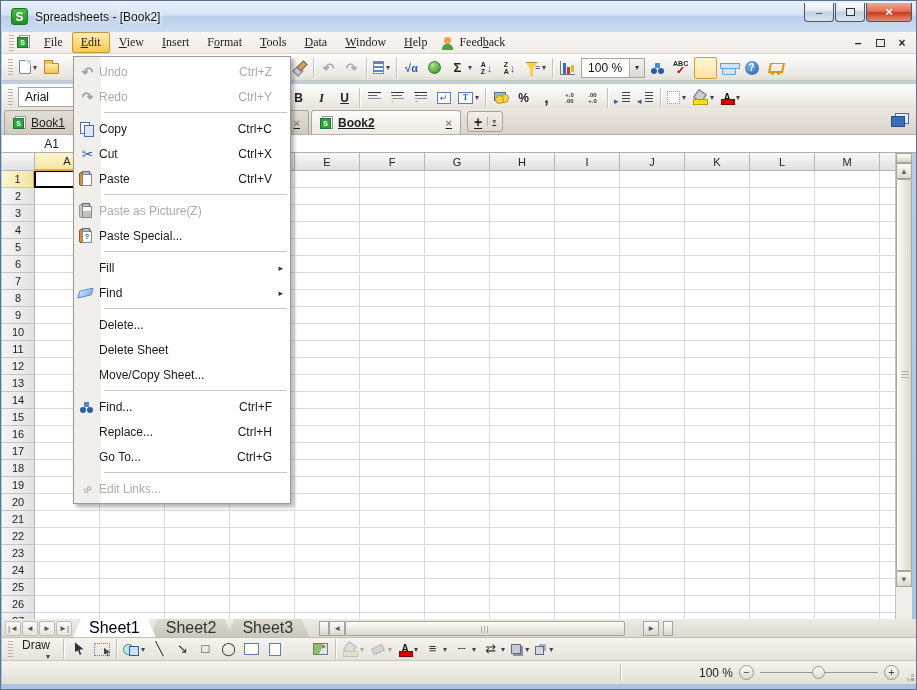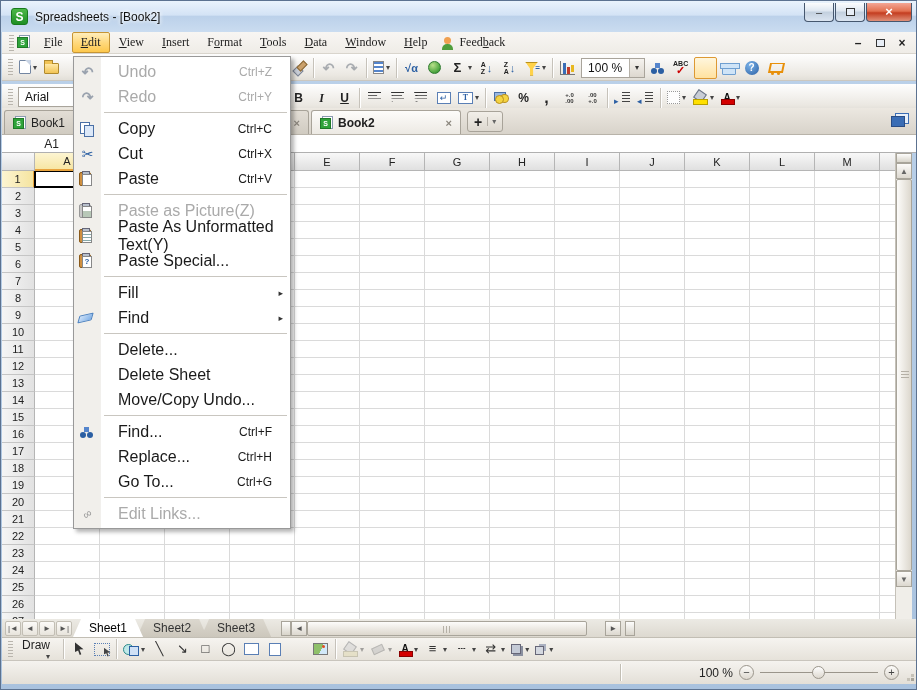--- a/index.html
+++ b/index.html
@@ -161,21 +161,21 @@
   .ic-clip.v-pic::after { background:linear-gradient(#fff 40%, #b8c8b8 40%); }
   .ic-clip.v-text::after { background:repeating-linear-gradient(to bottom,#fff 0 2px,#8aa 2px 3px); }
   .ic-clip.v-q::after { content:"?"; font:bold 8px/10px "Liberation Sans",sans-serif; color:#2b5fa3; text-align:center; }
   .ic-clip.gray { background:#c8c8c8; border-color:#999; }
   .ic-eraser { width:13px; height:8px; background:linear-gradient(120deg,#cfe2f8,#7fb0e8); border:1px solid #4a80c0; transform:skewX(-28deg) rotate(-14deg); border-radius:1px; }
   .ic-link::before { content:"∞"; font-size:12px; color:#999; display:inline-block; transform:rotate(-35deg); }
   .ic-house { font-size:13px; color:#2b5fa3; font-weight:bold; }
 
   
   .tabbar { position:absolute; left:1px; top:107px; width:915px; height:27px;
-    background:linear-gradient(#ece8e1,#d8d3ca); border-bottom:1px solid #b8b3a9; display:flex; align-items:flex-end; }
+    background:linear-gradient(#ece8e1,#d8d3ca); border-bottom:1px solid #b8b3a9; display:flex; align-items:flex-end;text-decoration:underline; }
   .doc-tab { height:24px; display:flex; align-items:center; padding:0 8px; margin-left:2px;
     border:1px solid #a8a399; border-bottom:none; border-radius:3px 3px 0 0;
     background:linear-gradient(#e2ddd5,#d0cbc1); position:relative; }
   .doc-tab.active { background:linear-gradient(#fdfcfa,#ece9e3); font-weight:bold; }
   .doc-tab .tab-close { margin-left:auto; color:#8a857c; font-weight:bold; font-size:11px; padding-left:8px; }
   .doc-icon { width:13px; height:13px; margin-right:5px; position:relative; }
   .doc-icon::before { content:""; position:absolute; right:0; top:0; width:9px; height:11px; background:#fff; border:1px solid #8a9ab0; }
   .doc-icon::after { content:"S"; position:absolute; left:0; bottom:0; width:9px; height:9px; background:#2fa33a; border:1px solid #1f7a28;
     color:#fff; font:bold 7px/9px "Liberation Sans",sans-serif; text-align:center; }
   .newtab-btn { height:21px; display:flex; align-items:center; margin-left:6px; margin-bottom:2px;
@@ -218,21 +218,21 @@
   .v-thumb::after { content:""; position:absolute; left:4px; top:50%; width:8px; height:7px; margin-top:-4px;
     background:repeating-linear-gradient(to bottom,#b5b0a6 0 1px,transparent 1px 3px); }
 
   
   .sheetbar { position:absolute; left:1px; top:618px; width:915px; height:19px;
     background:linear-gradient(#eceae4,#ddd9d0); border-bottom:1px solid #c2beb4; display:flex; align-items:stretch; }
   .sheetnav { display:flex; align-items:center; padding:0 3px; gap:1px; }
   .snav { width:16px; height:15px; display:flex; align-items:center; justify-content:center; font-size:8px; color:#555;
     border:1px solid #c2beb4; background:linear-gradient(#fbfaf8,#e8e4dc); border-radius:2px; }
   .sheettabs { display:flex; align-items:stretch; margin-left:4px; }
-  .sheet-tab { padding:0 16px; display:flex; align-items:center; font-size:12px; color:#333;
+  .sheet-tab { padding:0 16px; display:flex; align-items:center; font-size:16px; color:#333;
     background:linear-gradient(#dcd8cf,#ccc7bc); clip-path:polygon(8px 0, calc(100% - 8px) 0, 100% 100%, 0 100%); margin-left:-6px; }
   .sheet-tab.active { background:#fff; color:#000; z-index:2; }
   .hscroll { flex:1; display:flex; align-items:center; margin-left:10px; }
   .h-split { width:10px; height:15px; background:linear-gradient(#fdfdfc,#d8d4ca); border:1px solid #a8a49a; }
   .hbtn { width:16px; height:15px; display:flex; align-items:center; justify-content:center; font-size:8px; color:#555;
     background:linear-gradient(#fcfbf9,#dcd8cf); border:1px solid #a8a49a; }
   .h-thumb { width:280px; height:15px; background:linear-gradient(#fdfcfa,#dcd7cd); border:1px solid #a8a49a; border-radius:2px; position:relative; }
   .h-thumb::after { content:""; position:absolute; top:4px; left:50%; height:7px; width:8px; margin-left:-4px;
     background:repeating-linear-gradient(to right,#b5b0a6 0 1px,transparent 1px 3px); }
   .h-track { flex:1; max-width:18px; }
@@ -257,21 +257,21 @@
     border:1px solid #9a958b; background:linear-gradient(#fefefe,#ddd8cf); }
   .resize-grip { position:absolute; right:3px; bottom:3px; width:3px; height:3px; background:#a8a49a;
     box-shadow:-4px 4px 0 #a8a49a00, 0 0 0 #a8a49a, -4px 0 0 #c5c1b7, 0 -4px 0 #c5c1b7; }
 
   
   .menupopup { position:absolute; left:72px; top:55px; width:218px; z-index:100;
     background:linear-gradient(to right, #f1efeb 0, #f1efeb 26px, #e4e1db 26px, #ffffff 27px);
     border:1px solid #999; box-shadow:3px 3px 4px rgba(0,0,0,.3); padding:2px 0; }
   .mi { height:25px; display:flex; align-items:center; position:relative; padding-right:6px; }
   .mi .mi-icon { position:absolute; left:5px; }
-  .mi .mi-label { margin-left:44px; font-size:16px; color:#1a1a1a; }
+  .mi .mi-label { margin-left:25px; font-size:12px; color:#1a1a1a; }
   .mi .mi-shortcut { margin-left:auto; margin-right:12px; font-size:12px; color:#1a1a1a; }
   .mi .mi-sub { position:absolute; right:7px; font-size:9px; color:#333; }
   .mi.disabled .mi-label, .mi.disabled .mi-shortcut { color:#aaa; }
   .menusep { height:1px; background:#c9c6c0; margin:3px 3px 3px 30px; }
 </style>
 </head>
 <body>
 
 <div class="window">
 
@@ -688,24 +688,20 @@
         <span class="ic ic-clip mi-icon"></span>
         <span class="mi-label">Paste</span>
         <span class="mi-shortcut">Ctrl+V</span>
       </div>
       <div class="menusep"></div>
       <div class="mi disabled">
         <span class="ic ic-clip v-pic gray mi-icon"></span>
         <span class="mi-label">Paste as Picture(Z)</span>
       </div>
       <div class="mi">
-        <span class="ic ic-clip v-text mi-icon"></span>
-        <span class="mi-label">Paste As Unformatted Text(Y)</span>
-      </div>
-      <div class="mi">
         <span class="ic ic-clip v-q mi-icon"></span>
         <span class="mi-label">Paste Special...</span>
       </div>
       <div class="menusep"></div>
       <div class="mi">
         <span class="mi-label">Fill</span>
         <span class="mi-sub">▸</span>
       </div>
       <div class="mi">
         <span class="ic ic-eraser mi-icon"></span>
@@ -713,21 +709,21 @@
         <span class="mi-sub">▸</span>
       </div>
       <div class="menusep"></div>
       <div class="mi">
         <span class="mi-label">Delete...</span>
       </div>
       <div class="mi">
         <span class="mi-label">Delete Sheet</span>
       </div>
       <div class="mi">
-        <span class="mi-label">Move/Copy Undo...</span>
+        <span class="mi-label">Move/Copy Sheet...</span>
       </div>
       <div class="menusep"></div>
       <div class="mi">
         <span class="ic ic-binoc mi-icon"></span>
         <span class="mi-label">Find...</span>
         <span class="mi-shortcut">Ctrl+F</span>
       </div>
       <div class="mi">
         <span class="mi-label">Replace...</span>
         <span class="mi-shortcut">Ctrl+H</span>

